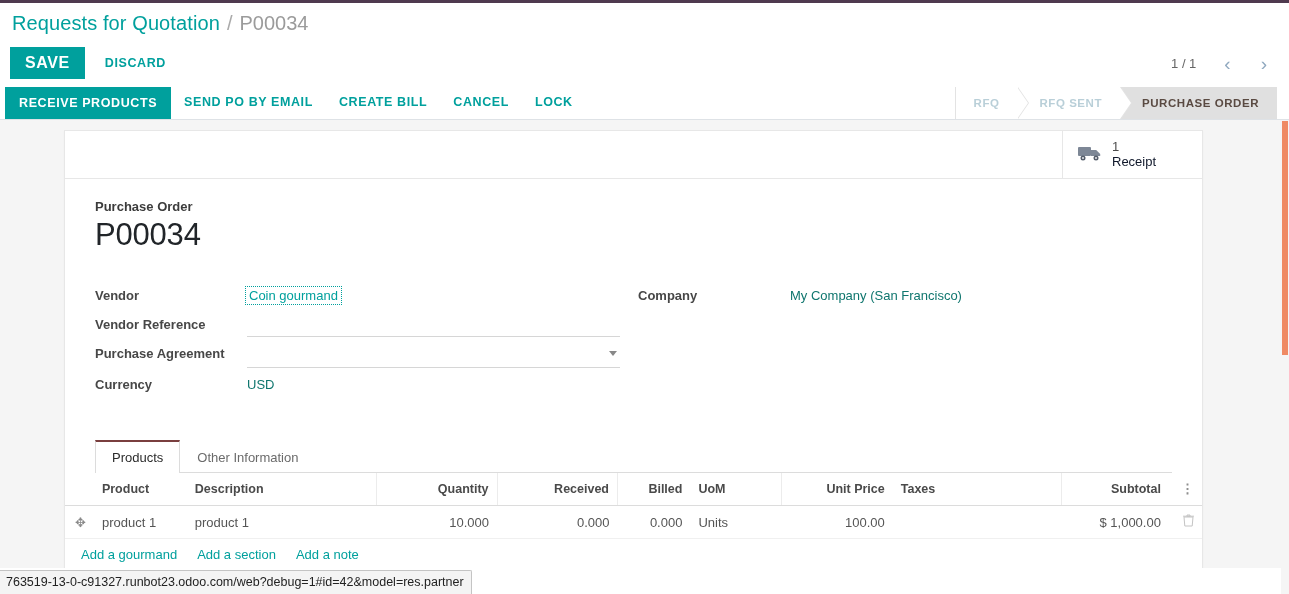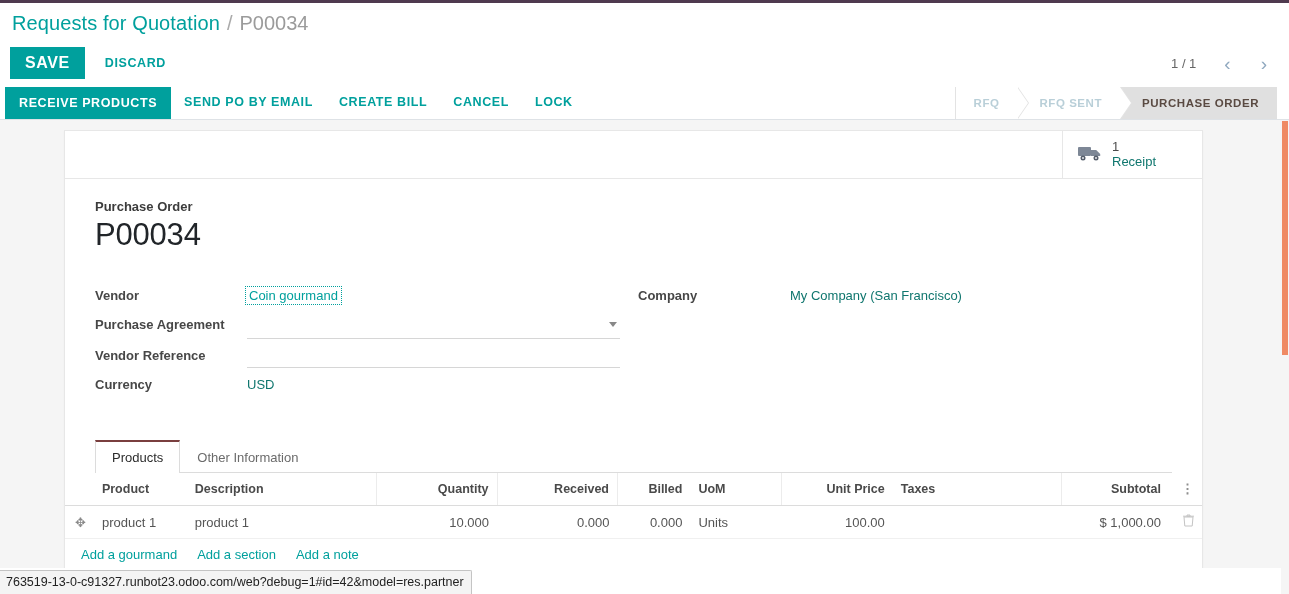--- a/index.html
+++ b/index.html
@@ -122,21 +122,21 @@
     height: 48px; border-bottom: 1px solid #e7e7e7;
     display: flex; justify-content: flex-end; align-items: stretch;
   }
   .smart-btn {
     display: flex; align-items: center; gap: 9px;
     border-left: 1px solid #e7e7e7; padding: 0 22px 0 14px;
     cursor: pointer; min-width: 140px;
   }
   .smart-txt { display: flex; flex-direction: column; line-height: 1.15; }
   .smart-val { font-size: 13px; color: #4c4c4c; }
-  .smart-lbl { font-size: 13px; color: #0f766e; }
+  .smart-lbl { font-size: 13px; color: #0f172a; }
 
   
   .sheet-body { padding: 20px 30px 0 30px; }
   .oe-title-lbl {
     font-size: 13px; font-weight: 700; color: #3c3c3c; margin-bottom: 4px;
   }
   .oe-title-val {
     font-size: 31px; color: #212529; font-weight: 400; line-height: 1.1;
     letter-spacing: -.2px;
   }
@@ -304,32 +304,32 @@
           <div class="col-left">
 
             <div class="f-row">
               <div class="f-lbl">Vendor</div>
               <div class="f-val">
                 <span class="val-highlight">Coin gourmand</span>
               </div>
             </div>
 
             <div class="f-row">
+              <div class="f-lbl">Vendor Reference</div>
+              <input class="f-input" type="text" value="" style="">
+            </div>
+
+            <div class="f-row">
               <div class="f-lbl">Purchase Agreement</div>
               <div class="f-select-wrap">
                 <select class="f-select">
                   <option></option>
                 </select>
                 <span class="sel-caret"></span>
               </div>
-            </div>
-
-            <div class="f-row">
-              <div class="f-lbl">Vendor Reference</div>
-              <input class="f-input" type="text" value="" style="">
             </div>
 
             <div class="f-row">
               <div class="f-lbl">Currency</div>
               <div class="f-val link">USD</div>
             </div>
 
           </div>
 
           <div class="col-right">

